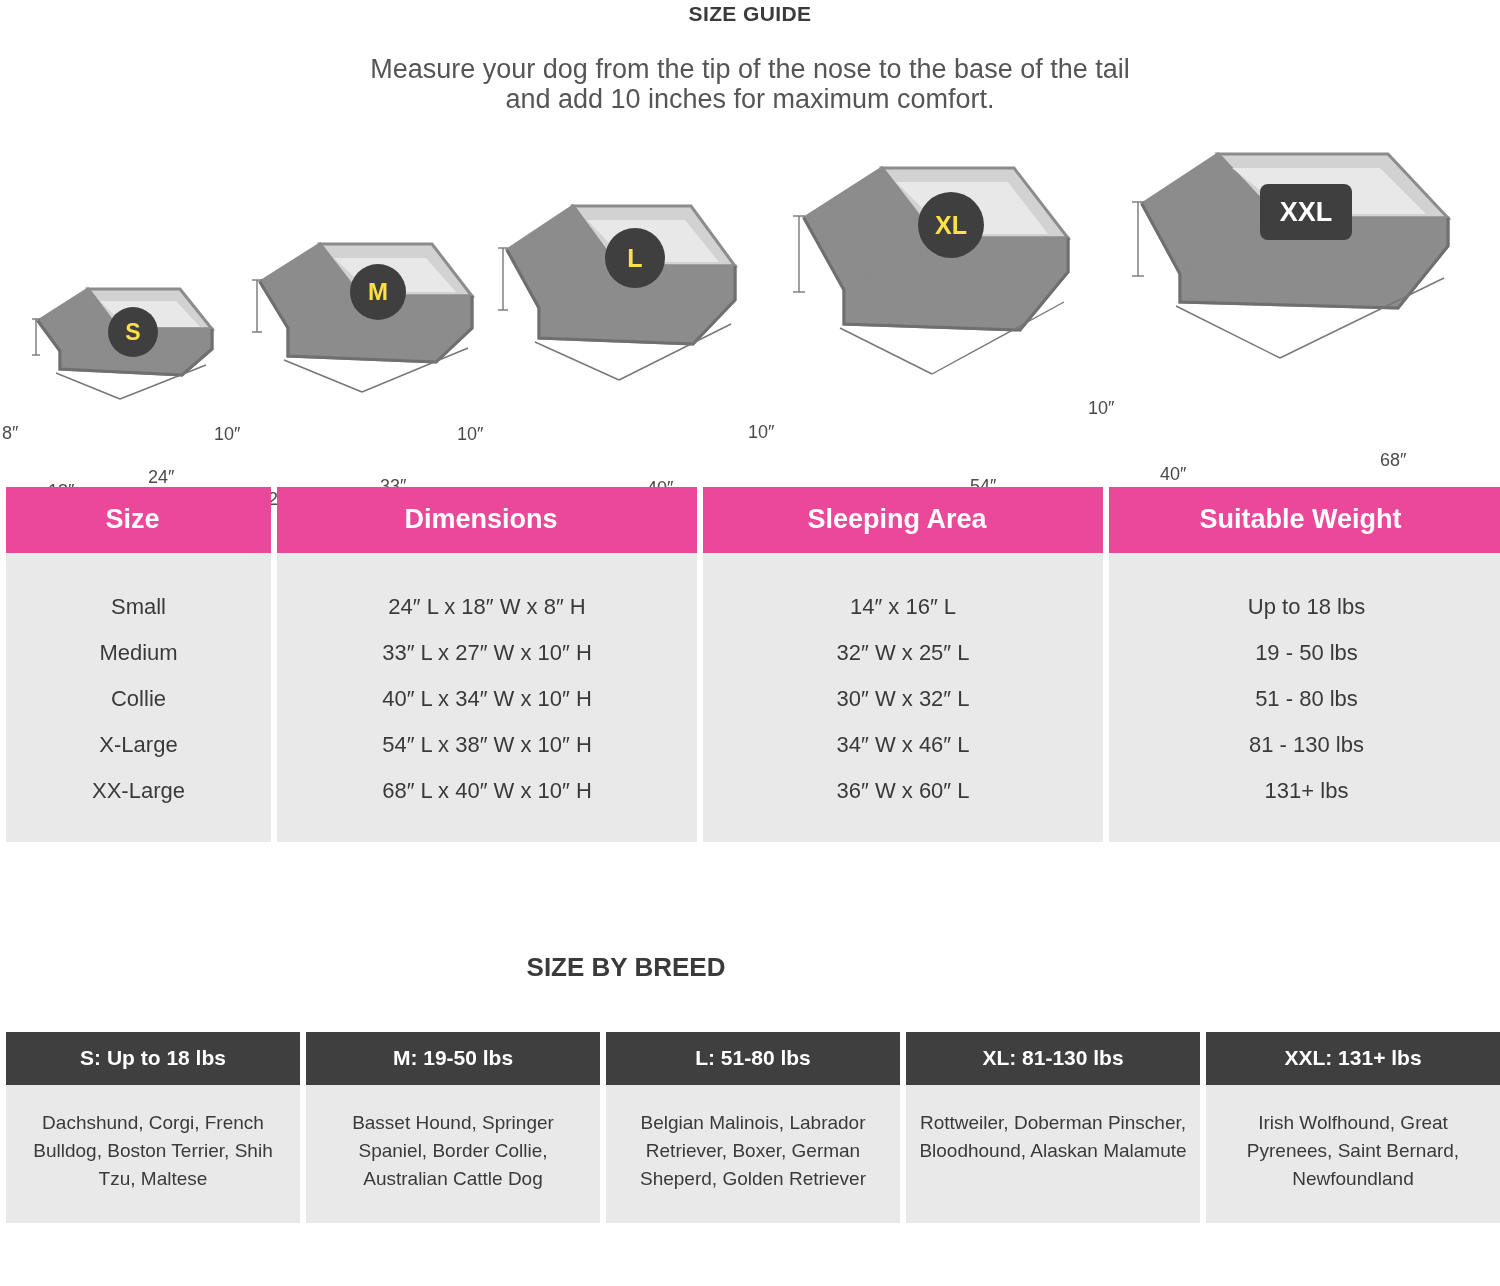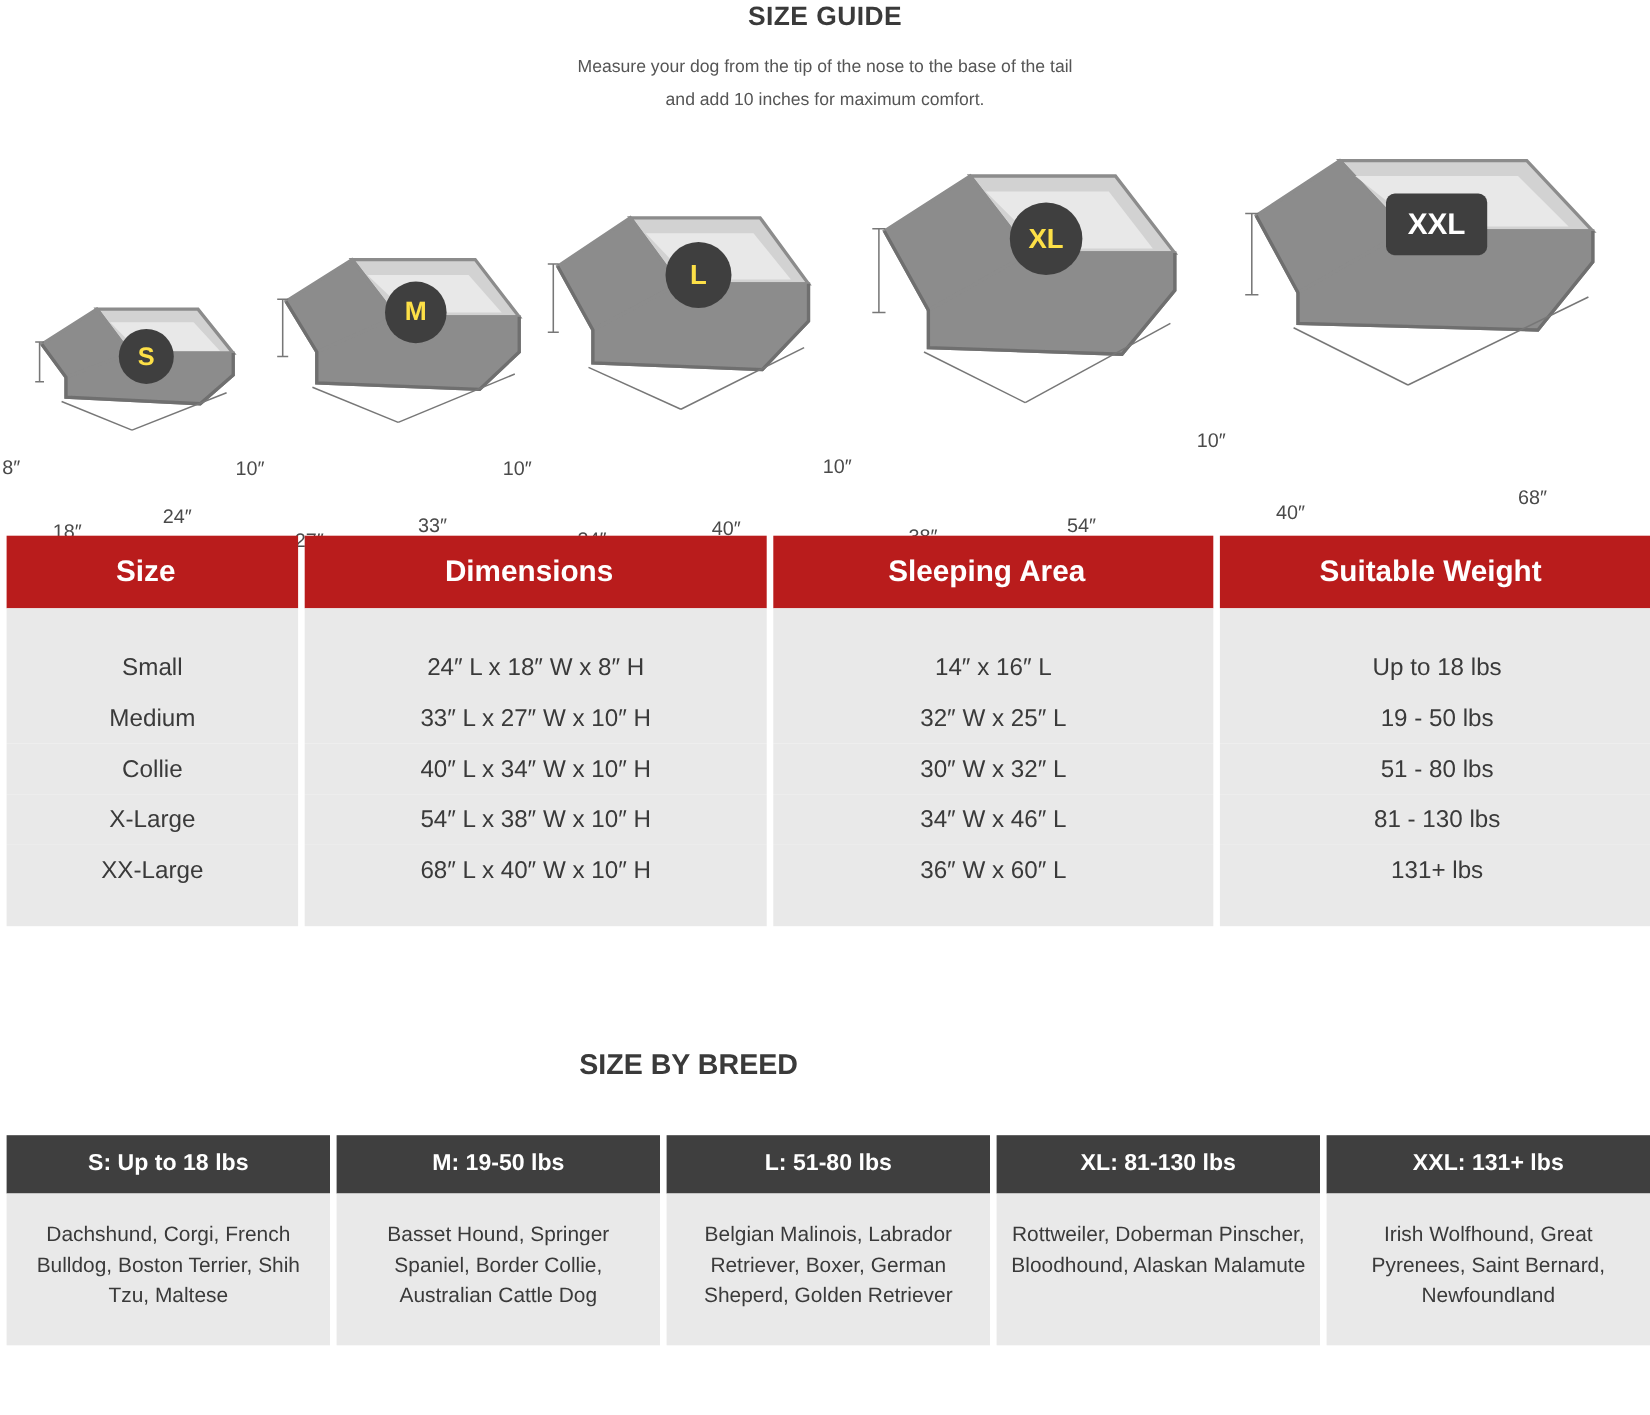--- a/index.html
+++ b/index.html
@@ -16,28 +16,28 @@
     position: relative;
     overflow: hidden;
   }
 
   
   .header {
     text-align: center;
     padding-top: 2px;
   }
   .title {
-    font-size: 24px;
+    font-size: 21px;
     font-weight: bold;
     letter-spacing: 0.4px;
     color: #3a3a3a;
-    margin: 0 0 16px 0;
+    margin: 0 0 28px 0;
   }
   .subtitle {
-    font-size: 16px;
+    font-size: 27px;
     line-height: 30px;
     color: #555555;
     font-weight: 400;
     margin: 0;
   }
 
   
   .beds {
     position: relative;
     height: 300px;
@@ -81,21 +81,21 @@
     top: 487px;
     width: 1500px;
   }
   .tbl {
     width: 1500px;
     border-collapse: separate;
     border-spacing: 6px 0;
     table-layout: fixed;
   }
   .tbl th {
-    background: #b91c1c;
+    background: #ec4899;
     color: #ffffff;
     font-size: 27px;
     font-weight: bold;
     padding: 17px 12px 18px 0;
     text-align: center;
   }
   .tbl td {
     background: #e9e9e9;
     font-size: 22px;
     color: #3a3a3a;

